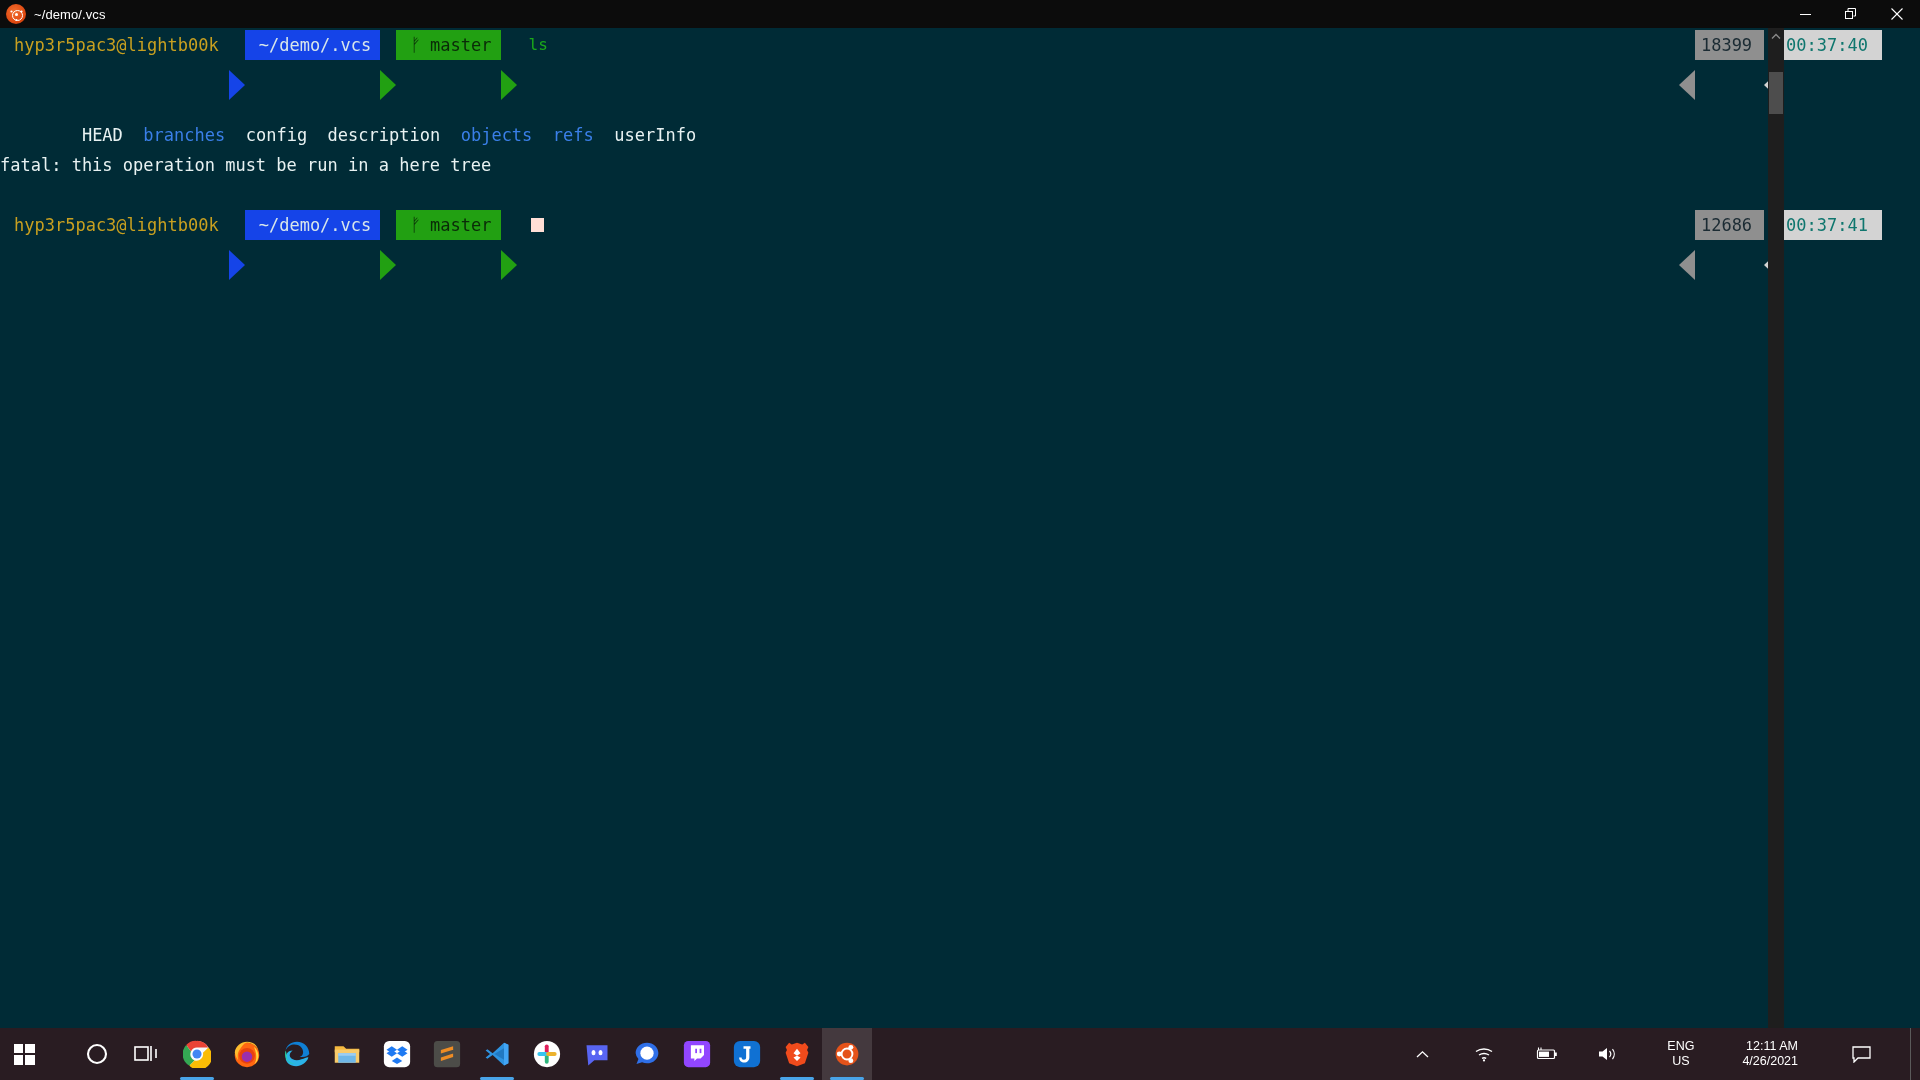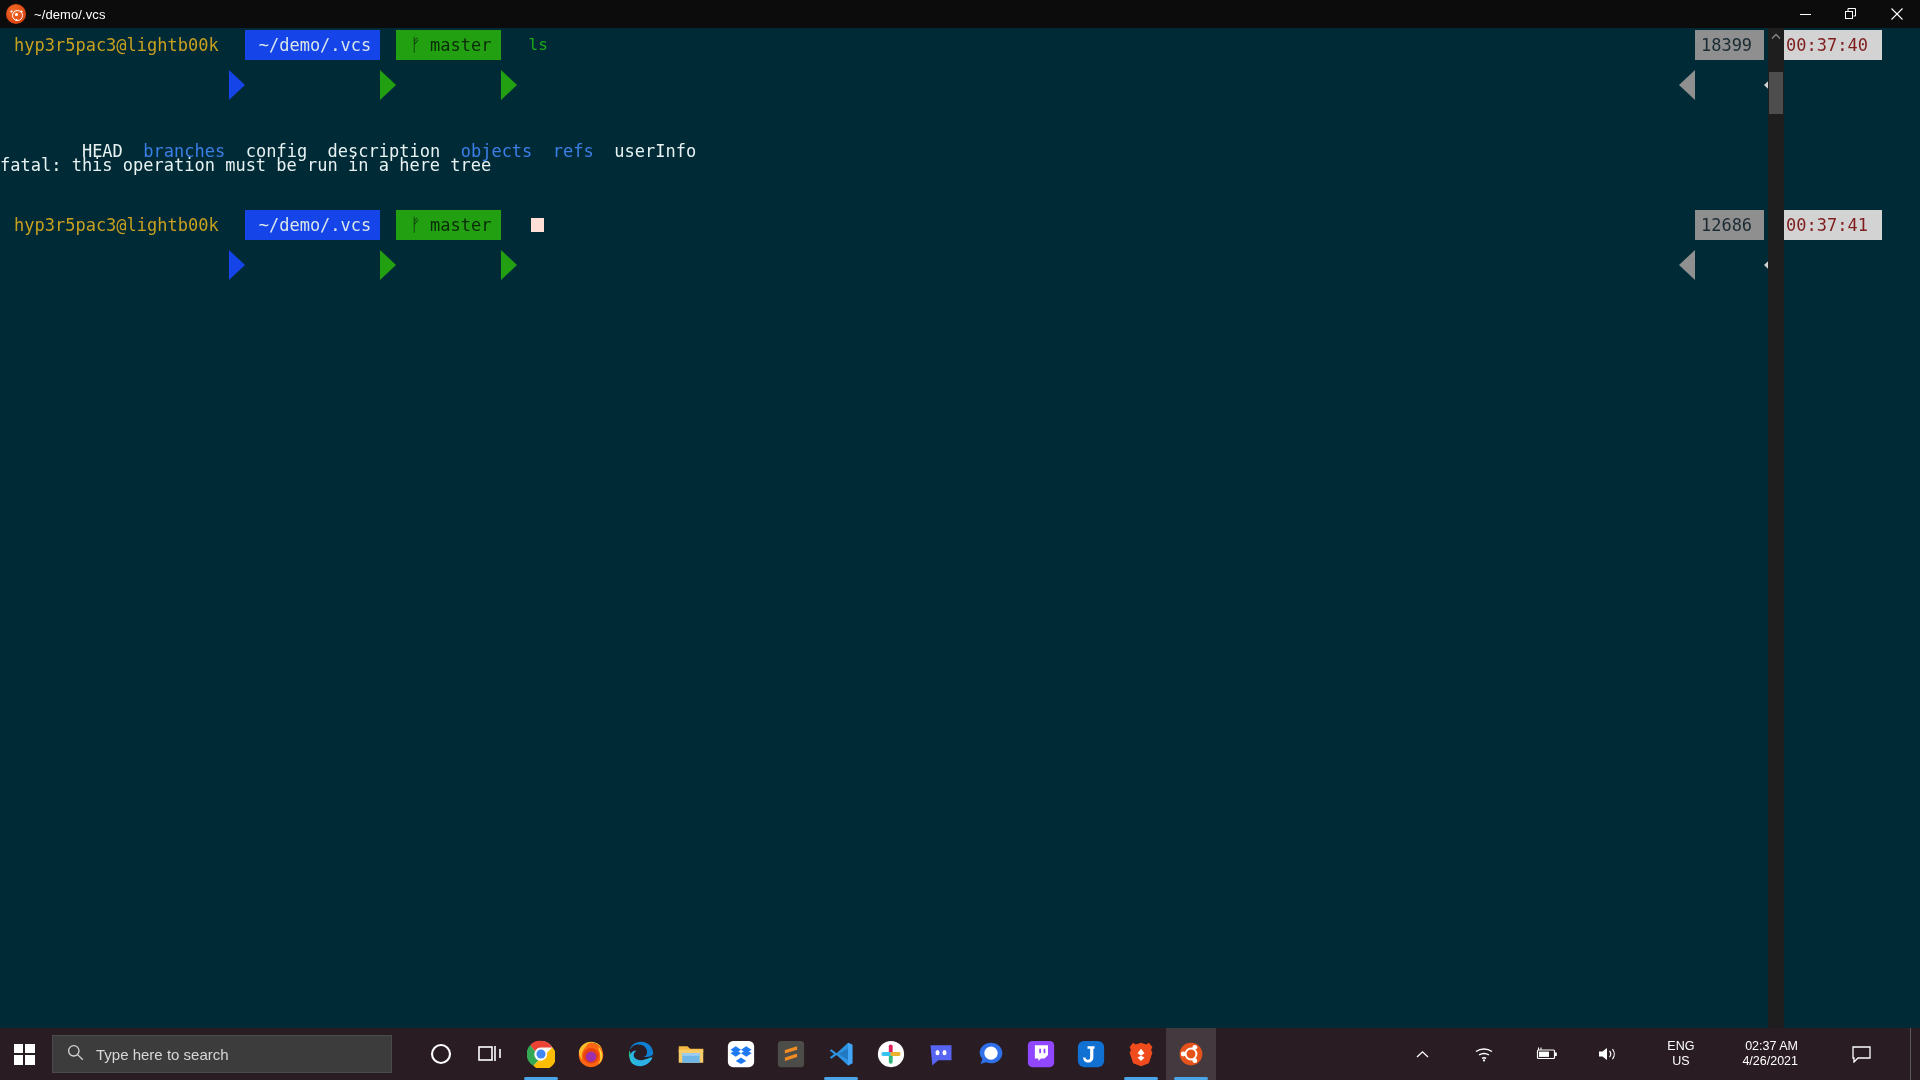--- a/index.html
+++ b/index.html
@@ -66,21 +66,21 @@
   .arrow { width:16px; height:30px; flex:0 0 auto; }
   .arrow svg { display:block; }
   .cmd { color:#1aa81a; font-size:16px; line-height:30px; display:flex; align-items:center; padding-left:12px; }
 
   
   .pl-right { position:absolute; right:22px; top:0; display:flex; align-items:stretch; height:30px; }
   .rarrow { width:16px; height:30px; flex:0 0 auto; }
   .rarrow svg { display:block; }
   .rseg { display:flex; align-items:center; height:30px; font-size:17px; line-height:30px; }
   .rseg.count { color:#1b2b33; background:#8f8f8f; padding:0 12px 0 6px; }
-  .rseg.clock { color:#7f1d1d; background:#d3d3d3; padding:0 14px 0 6px; }
+  .rseg.clock { color:#0f766e; background:#d3d3d3; padding:0 14px 0 6px; }
 
   
   .out { position:absolute; left:0; top:0; height:30px; line-height:30px; color:#e8f2f2; font-size:17px; }
   .out .dir { color:#3a7fe8; }
   .out .file { color:#e8f2f2; }
   .gap { display:inline-block; }
 
   .cursor {
     display:inline-block; width:13px; height:14px;
     background:#ffdfd6; vertical-align:-1px;
@@ -215,21 +215,21 @@
         <div class="rarrow">
           <svg width="16" height="30" viewBox="0 0 16 30">
               <polygon points="16,0 0,15 16,30" fill="#d3d3d3"></polygon>
               <polygon points="16,0 16,30 16,30" fill="#8f8f8f"></polygon>
             </svg>
         </div>
         <div class="rseg clock">00:37:40</div>
       </div>
     </div>
 
-    <div class="line" style="top:46px;">
+    <div class="line" style="top:30px;">
       <div class="out" style="left:0px;">
         <span class="file">HEAD</span><span class="gap">  </span><span class="dir">branches</span><span class="gap">  </span><span class="file">config</span><span class="gap">  </span><span class="file">description</span><span class="gap">  </span><span class="dir">objects</span><span class="gap">  </span><span class="dir">refs</span><span class="gap">  </span><span class="file">userInfo</span>
       </div>
     </div>
 
     <div class="line" style="top:60px;">
       <div class="out" style="left:0px;">fatal: this operation must be run in a here tree</div>
     </div>
 
     <div class="line" style="top:90px;">
@@ -295,29 +295,20 @@
 
     <div class="start">
       <div class="winlogo">
         <i></i>
           <i></i>
           <i></i>
           <i></i>
       </div>
     </div>
 
-    <div class="search">
-      <span class="magn">
-        <svg width="17" height="17" viewBox="0 0 17 17">
-          <circle cx="6.8" cy="6.8" r="5.2" fill="none" stroke="#d7d7d7" stroke-width="1.3"></circle>
-          <line x1="10.6" y1="10.6" x2="15.8" y2="15.8" stroke="#d7d7d7" stroke-width="1.3"></line>
-        </svg>
-      </span>
-      <span title="Type here to search">Type here to search</span>
-    </div>
 
     <div class="tasks">
 
       <div class="task">
         <svg width="24" height="24" viewBox="0 0 24 24">
           <circle cx="12" cy="12" r="9" fill="none" stroke="#ffffff" stroke-width="2.1"></circle>
         </svg>
       </div>
 
       <div class="task">
@@ -483,21 +474,21 @@
           <path d="M2 5.5h3.5L10 2v12L5.5 10.5H2z" fill="#ffffff"></path>
           <path d="M12.5 5a4.5 4.5 0 0 1 0 6" fill="none" stroke="#ffffff" stroke-width="1.2"></path>
           <path d="M15.5 3a8 8 0 0 1 0 10" fill="none" stroke="#ffffff" stroke-width="1.2"></path>
         </svg>
       </div>
       <div class="lang">
         <div>ENG</div>
         <div>US</div>
       </div>
       <div class="clockbox">
-        <div>02:37 AM</div>
+        <div>12:11 AM</div>
         <div>4/26/2021</div>
       </div>
       <div class="notif">
         <svg width="19" height="17" viewBox="0 0 19 17">
           <path d="M1 1h17v11H6l-4 4v-4H1z" fill="none" stroke="#ffffff" stroke-width="1.3"></path>
         </svg>
       </div>
       <div class="showdesk"></div>
     </div>
   </div>

